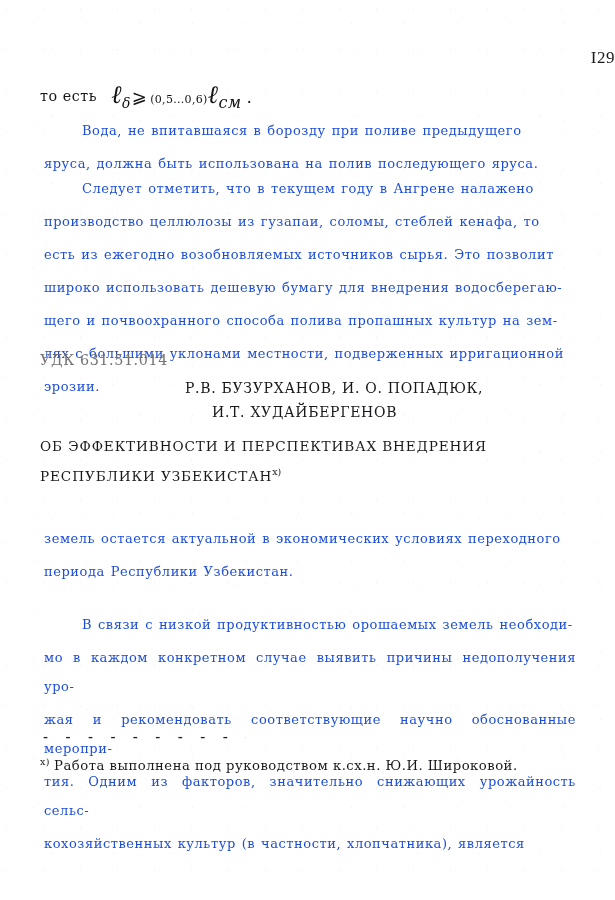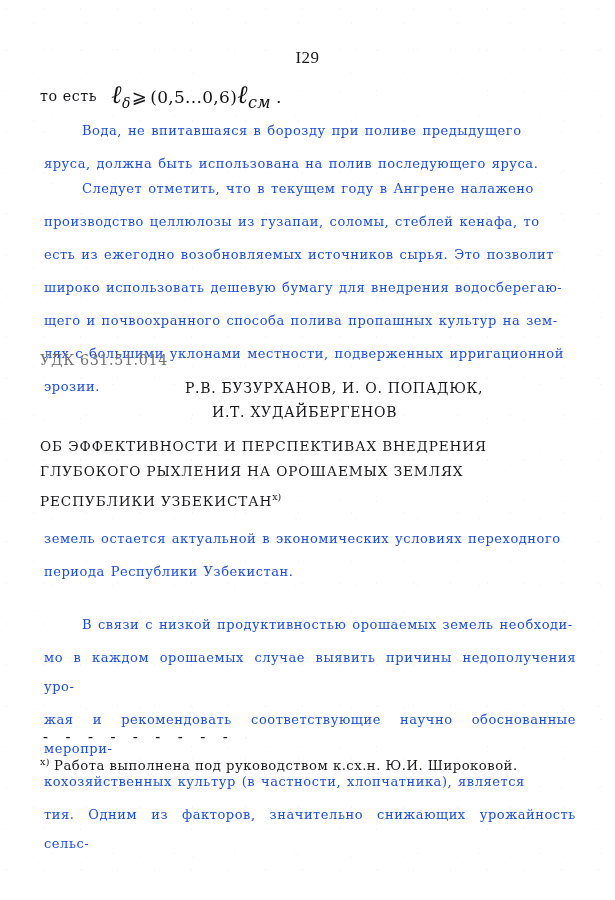--- a/index.html
+++ b/index.html
@@ -16,21 +16,21 @@
     font-family: "Liberation Serif", "DejaVu Serif", serif;
     color: #16161a;
   }
 
   
   .page-number {
     position: absolute;
     top: 48px;
     left: 0;
     width: 615px;
-    text-align: center;
+    text-align: right;
     font-family: "Liberation Serif", "DejaVu Serif", serif;
     font-size: 17px;
     letter-spacing: 0.5px;
     color: #1b1b1e;
   }
 
   
   .body-block {
     position: absolute;
     left: 40px;
@@ -85,21 +85,21 @@
     font-size: 14px;
     vertical-align: sub;
     font-style: italic;
   }
   .formula .rel {
     font-size: 18px;
     margin: 0 3px 0 1px;
     font-style: normal;
   }
   .formula .paren {
-    font-size: 17px;
+    font-size: 11px;
     font-style: normal;
     letter-spacing: 0.3px;
   }
   .formula .subsm {
     font-size: 16px;
     vertical-align: sub;
     font-style: italic;
   }
   .formula .dot {
     font-size: 17px;
@@ -238,34 +238,33 @@
 
   <div class="udk">УДК 631.51.014</div>
 
   <div class="authors">
     <div class="author-line l1">Р.В. БУЗУРХАНОВ,  И. О. ПОПАДЮК,</div>
     <div class="author-line l2">И.Т. ХУДАЙБЕРГЕНОВ</div>
   </div>
 
   <div class="title-block">
     <div class="title-line">ОБ ЭФФЕКТИВНОСТИ И ПЕРСПЕКТИВАХ ВНЕДРЕНИЯ</div>
-    <div class="title-line">ГЛУБОКОГО РЫХЛЕНИЯ НА ОРОШАЕМЫХ ЗЕМЛЯХ</div>
     <div class="title-line"><span>РЕСПУБЛИКИ УЗБЕКИСТАН</span><sup>х)</sup></div>
   </div>
 
   <div class="para-1">
     <p class="typed">земель остается актуальной в экономических условиях переходного</p>
     <p class="typed no-justify">периода Республики Узбекистан.</p>
   </div>
 
   <div class="para-2">
     <p class="typed indent">В связи с низкой продуктивностью орошаемых земель необходи-</p>
-    <p class="typed">мо в каждом орошаемых случае выявить причины недополучения уро-</p>
+    <p class="typed">мо в каждом конкретном случае выявить причины недополучения уро-</p>
     <p class="typed">жая и рекомендовать соответствующие научно обоснованные меропри-</p>
+    <p class="typed">тия. Одним из факторов, значительно снижающих урожайность сельс-</p>
     <p class="typed no-justify">кохозяйственных культур (в частности, хлопчатника), является</p>
-    <p class="typed">тия. Одним из факторов, значительно снижающих урожайность сельс-</p>
   </div>
 
   <div class="footnote-rule">- - - - - - - - - - - - - - -</div>
   <div class="footnote"><sup>х)</sup><span>Работа выполнена под руководством к.сх.н. Ю.И. Широковой.</span></div>
 
   <div class="grain"></div>
 </div>
 
 </body></html>

